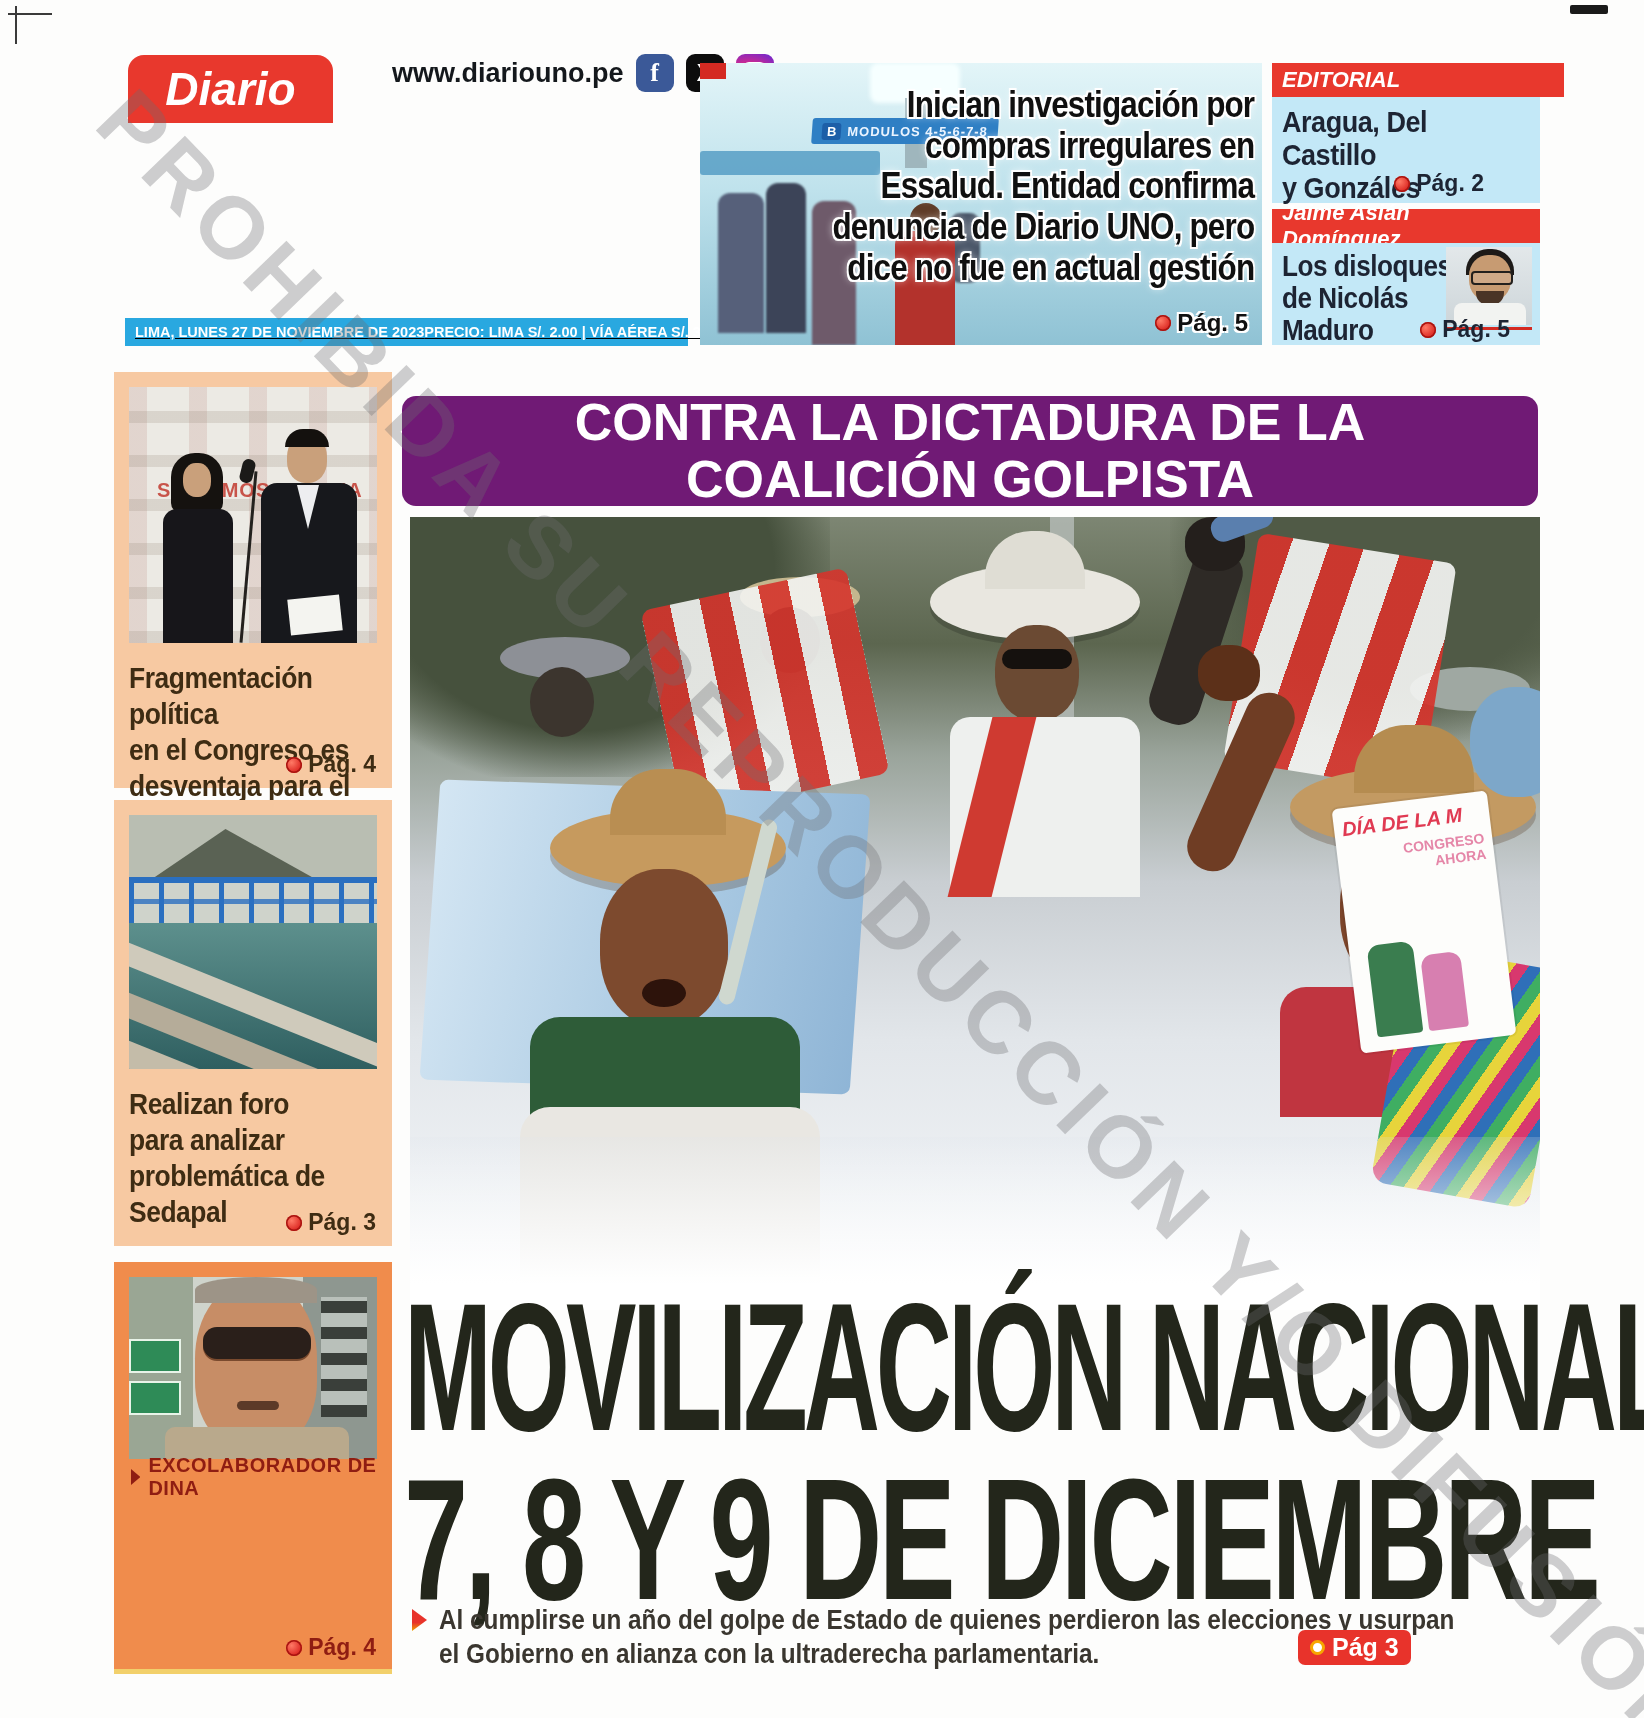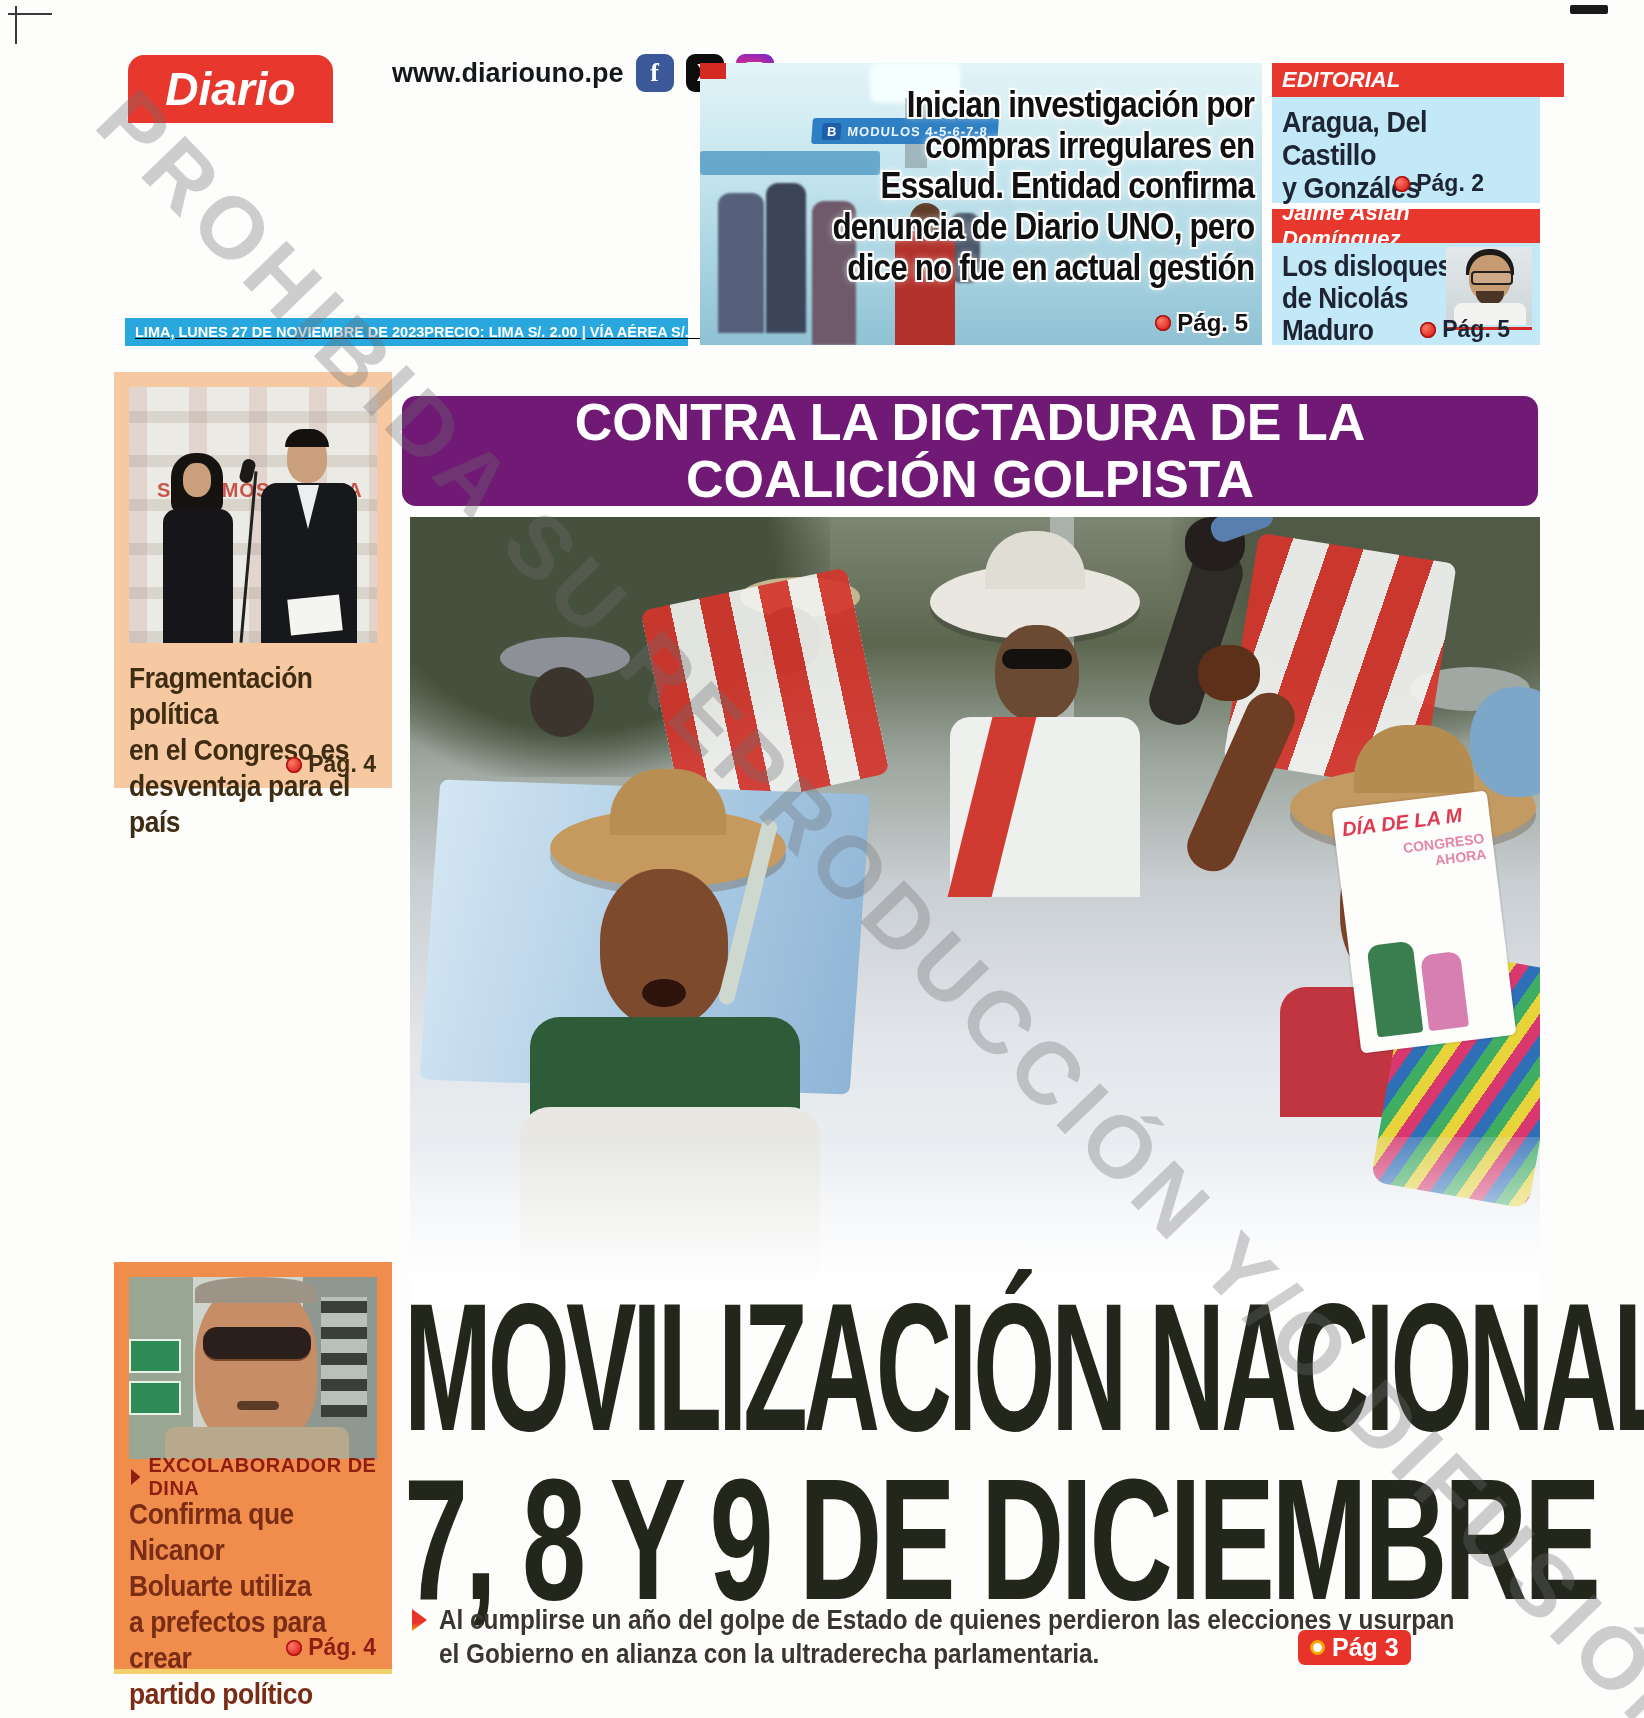--- a/index.html
+++ b/index.html
@@ -181,42 +181,59 @@
       <span class="sb-head">Fragmentación política
 en el Congreso es
 desventaja para el país</span>
     </div>
     <div class="abs pref" style="right:16px;bottom:10px;color:#3e2c13;">
       <span class="dot"></span>
       <span style="font-size:23px;">Pág. 4</span>
     </div>
   </div>
 
+  <div class="abs peach" style="left:114px;top:800px;width:278px;height:446px;">
+    <div class="photo" style="left:15px;top:15px;width:248px;height:254px;background:#b9beb2;">
+      <div class="abs" style="left:20px;top:14px;width:170px;height:52px;background:#5a6254;clip-path:polygon(0 100%,45% 0,100% 100%);"></div>
+      <div class="abs" style="left:0;top:62px;width:248px;height:46px;background:#cfd3cb;"></div>
+      <div class="abs" style="left:0;top:62px;width:248px;height:46px;background:repeating-linear-gradient(90deg,#2a6fc0 0 5px,transparent 5px 30px);"></div>
+      <div class="abs" style="left:0;top:62px;width:248px;height:6px;background:#2a6fc0;"></div>
+      <div class="abs" style="left:0;top:84px;width:248px;height:5px;background:#2a6fc0;opacity:.8;"></div>
+      <div class="abs" style="left:0;top:108px;width:248px;height:146px;background:linear-gradient(180deg,#5d908d,#2f5f60);"></div>
+      <div class="abs" style="left:-24px;top:118px;width:320px;height:22px;background:#cfcabb;transform:rotate(22deg);transform-origin:0 0;"></div>
+      <div class="abs" style="left:-24px;top:168px;width:330px;height:24px;background:#b5ac99;transform:rotate(22deg);transform-origin:0 0;"></div>
+      <div class="abs" style="left:-24px;top:216px;width:330px;height:26px;background:#c4bca9;transform:rotate(22deg);transform-origin:0 0;"></div>
+    </div>
+    <div class="abs" style="left:15px;top:286px;">
+      <span class="sb-head">Realizan foro
+para analizar
+problemática de
+Sedapal</span>
+    </div>
+    <div class="abs pref" style="right:16px;bottom:10px;color:#3e2c13;">
+      <span class="dot"></span>
+      <span style="font-size:23px;">Pág. 3</span>
+    </div>
+  </div>
 
   <div class="abs orange" style="left:114px;top:1262px;width:278px;height:407px;">
     <div class="photo" style="left:15px;top:15px;width:248px;height:182px;background:linear-gradient(90deg,#9aa694 0 26%,#cfd4cc 26% 70%,#8e9790 70%);">
       <div class="abs" style="right:10px;top:20px;width:46px;height:120px;background:repeating-linear-gradient(0deg,#3a3f3a 0 12px,#b9c0ba 12px 26px);"></div>
       <div class="abs" style="left:0;top:62px;width:52px;height:34px;background:#2e8b57;border:2px solid #e8f3e8;box-sizing:border-box;"></div>
       <div class="abs" style="left:0;top:104px;width:52px;height:34px;background:#2e8b57;border:2px solid #e8f3e8;box-sizing:border-box;"></div>
       <div class="abs" style="left:66px;top:4px;width:122px;height:168px;background:#c78d66;border-radius:46% 46% 40% 40%;"></div>
       <div class="abs" style="left:66px;top:0;width:122px;height:26px;background:#9d9487;border-radius:50% 50% 0 0;"></div>
       <div class="abs" style="left:74px;top:50px;width:108px;height:32px;background:#2a1f1a;border-radius:14px;box-shadow:0 2px 0 #7a4a2e;"></div>
       <div class="abs" style="left:108px;top:124px;width:42px;height:9px;background:#5c3a28;border-radius:5px;"></div>
       <div class="abs" style="left:36px;top:150px;width:184px;height:32px;background:#b9a98c;border-radius:10px 10px 0 0;"></div>
     </div>
     <div class="abs kick" style="left:17px;top:192px;">
       <span class="tri"></span>
       <span>EXCOLABORADOR DE DINA</span>
     </div>
-    <div class="abs" style="left:15px;top:234px;">
-      <span class="sb-head maroon">Confirma que Nicanor
-Boluarte utiliza
-a prefectos para crear
-partido político</span>
-    </div>
     <div class="abs pref" style="right:16px;bottom:8px;color:#8f1d12;">
       <span class="dot"></span>
       <span style="font-size:23px;">Pág. 4</span>
     </div>
   </div>
 
   <div class="abs ctr banner">
     <span>CONTRA LA DICTADURA DE LA
 COALICIÓN GOLPISTA</span>
   </div>

